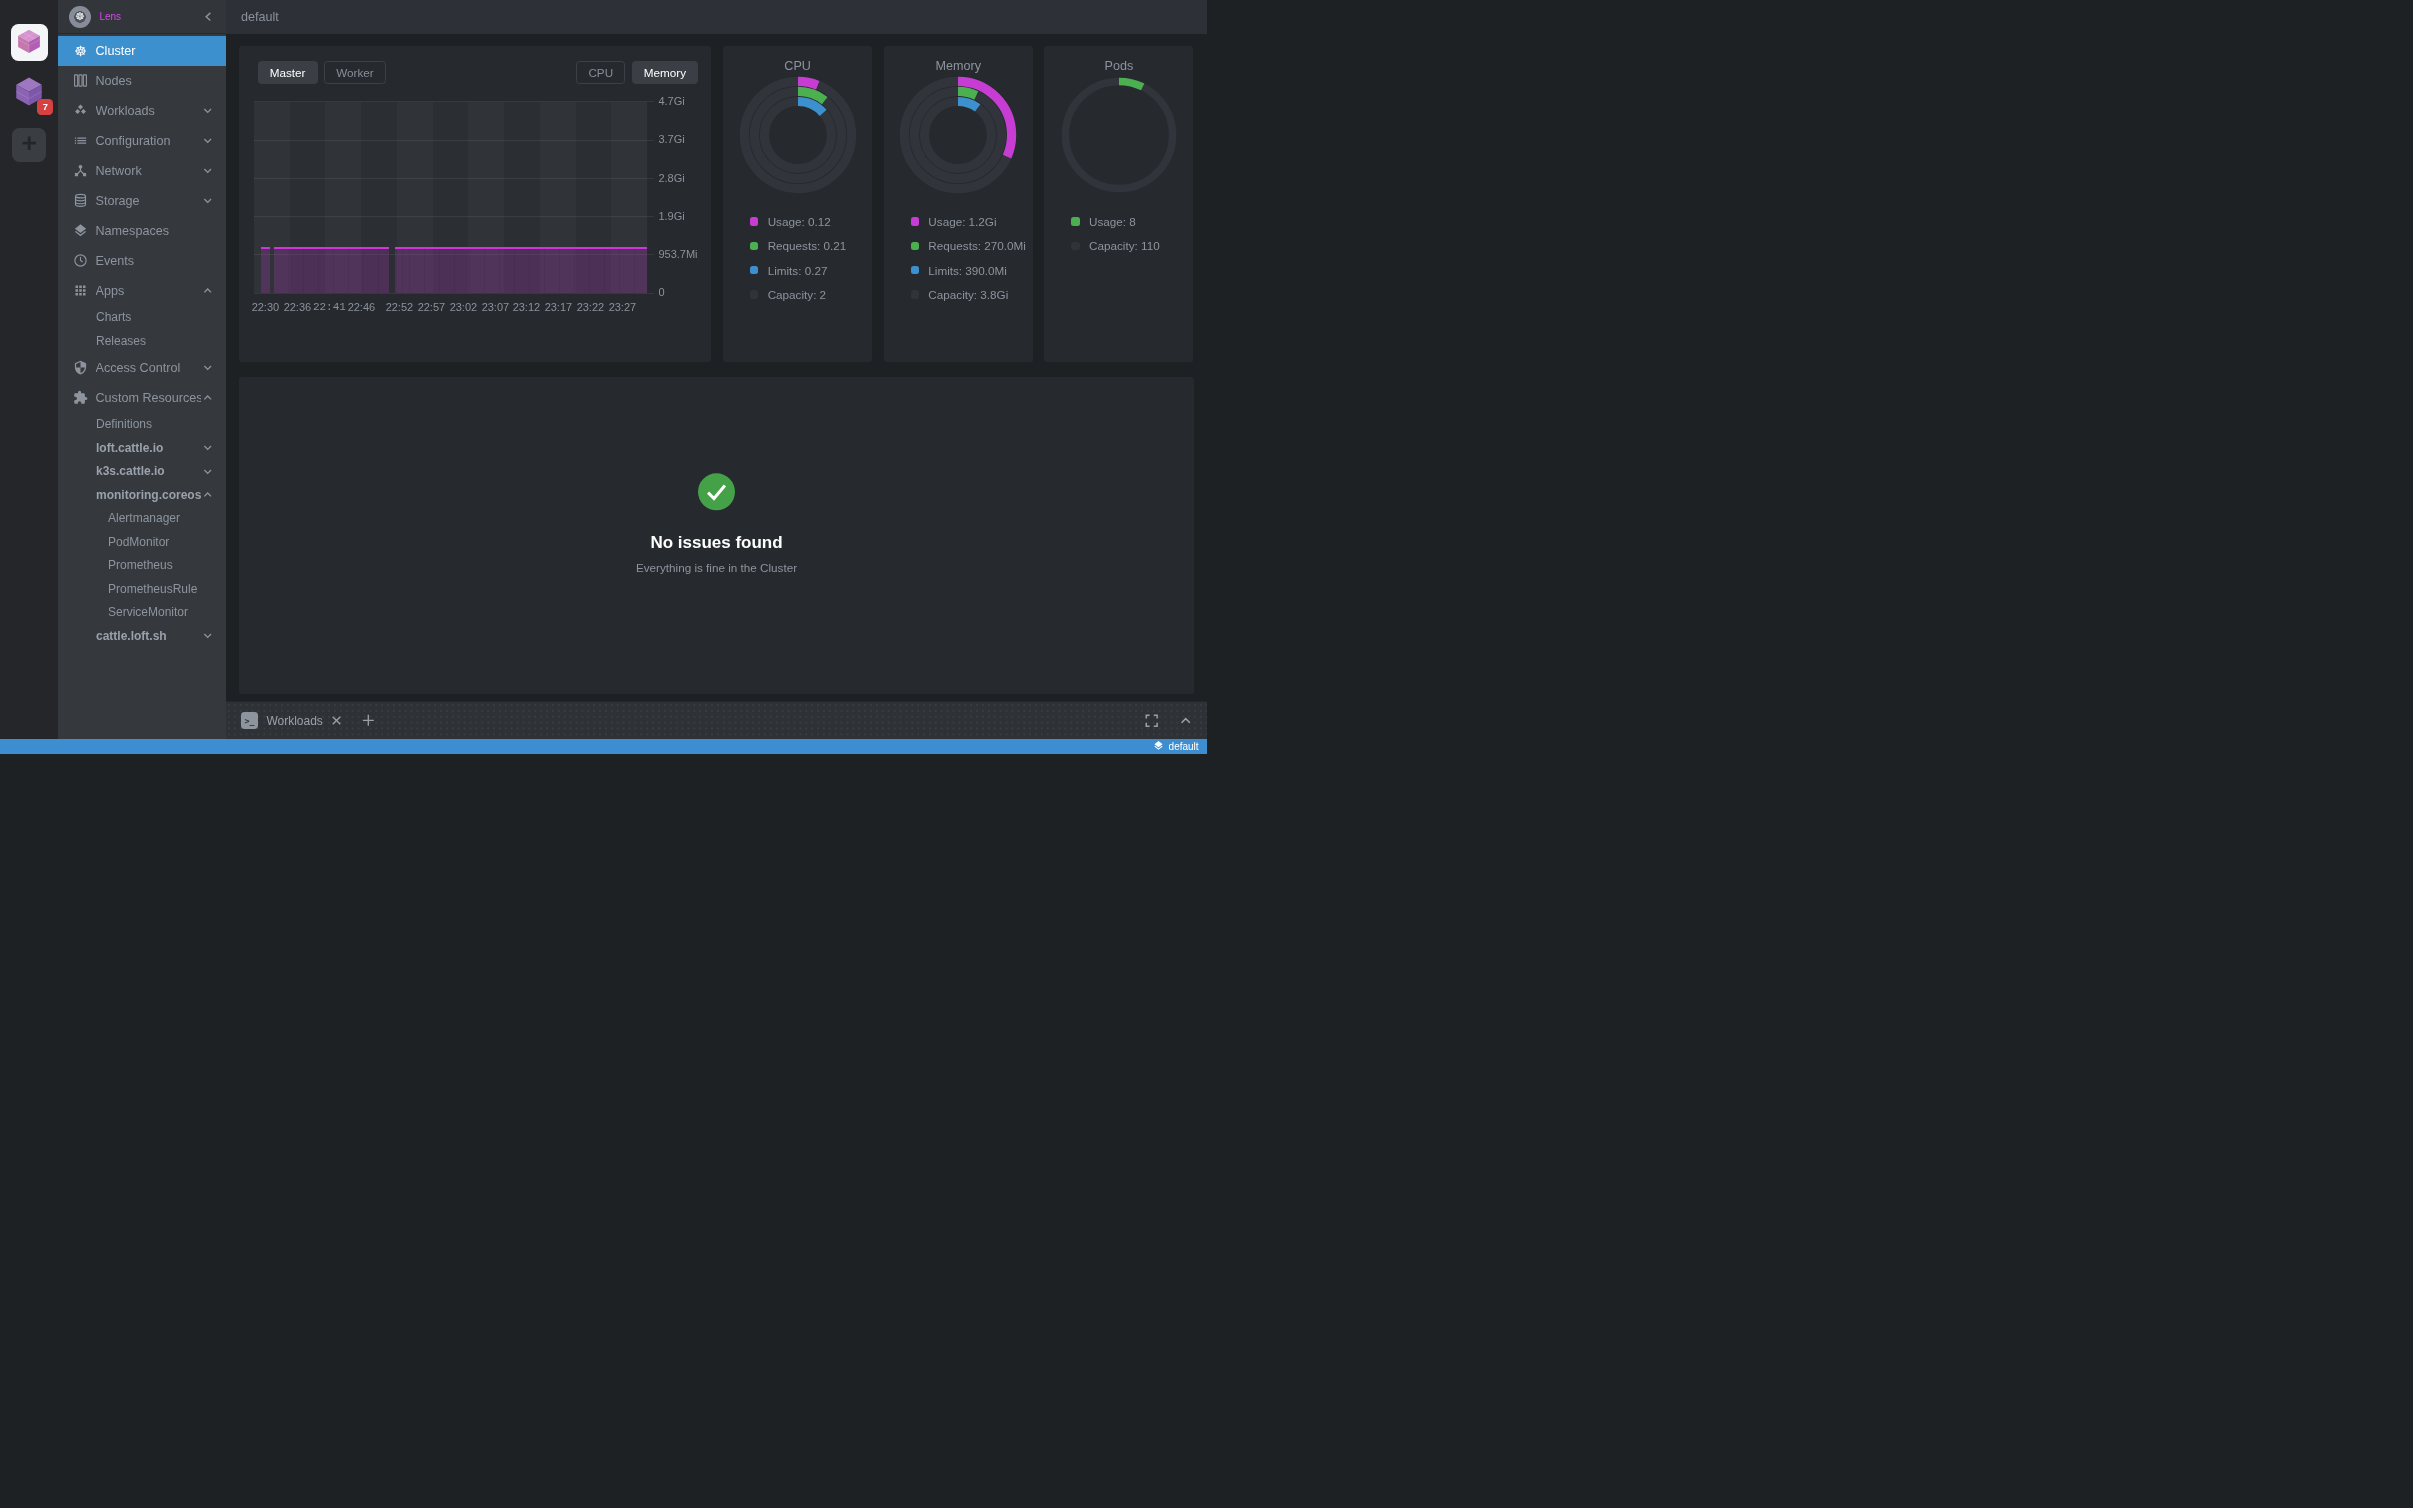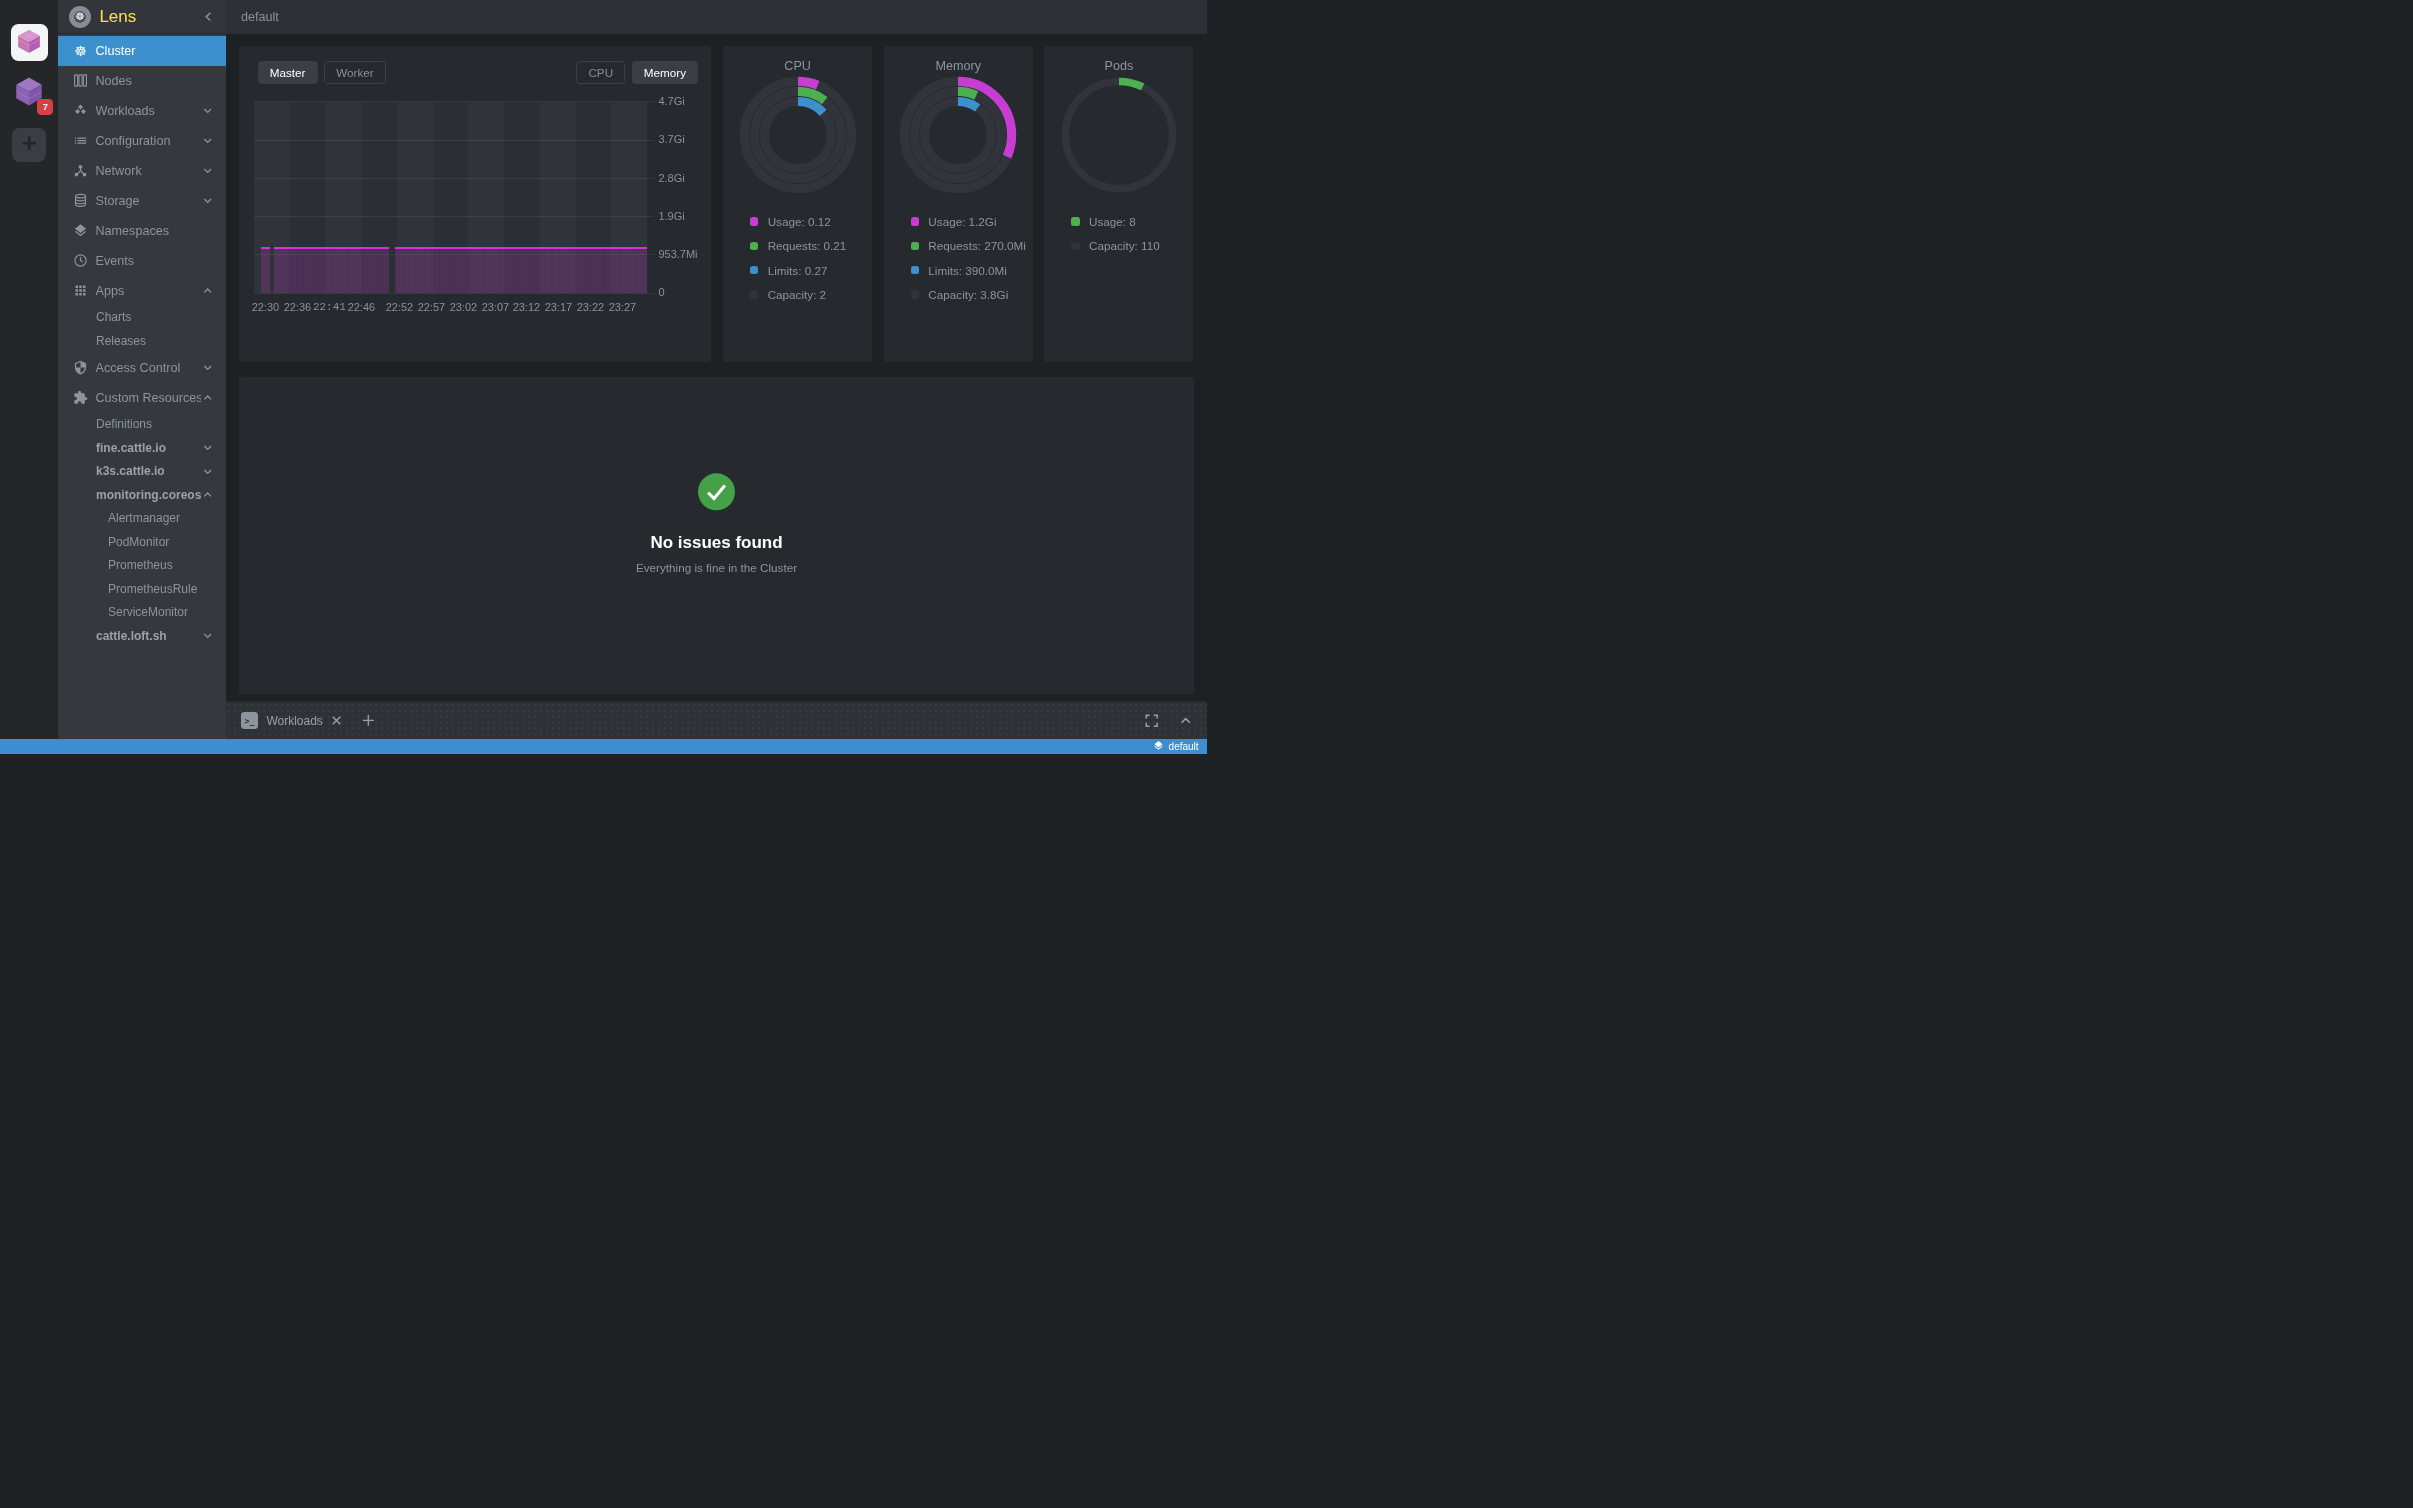--- a/index.html
+++ b/index.html
@@ -12,21 +12,21 @@
   .rail { width:58px; background:#242629; display:flex; flex-direction:column; align-items:center; padding-top:24px; gap:13.4px; flex:none; }
   .rail-item { width:37px; height:37px; border-radius:7.5px; position:relative; display:flex; align-items:center; justify-content:center; cursor:pointer; }
   .rail-item.active { background:#f4f5f6; }
   .badge { position:absolute; right:-5.9px; bottom:-3.4px; background:#d64242; color:#fff; font-size:9.2px; font-weight:bold; min-width:16px; height:16px; border-radius:4.2px; display:flex; align-items:center; justify-content:center; padding:0 2.5px; }
   .rail-add { width:34px; height:34px; border-radius:7.5px; background:#3a3e43; display:flex; align-items:center; justify-content:center; margin-top:3.4px; color:#232528; }
 
   
   .sidebar { width:168px; background:#35393e; display:flex; flex-direction:column; flex:none; }
   .sidebar-header { height:34px; background:#32363b; display:flex; align-items:center; padding:0 11px; gap:8.4px; border-bottom:0.8px solid #26292d; flex:none; }
   .logo { width:22px; height:22px; border-radius:50%; background:radial-gradient(circle, #4d525a 0 36%, #868d98 38%); color:#fff; display:flex; align-items:center; justify-content:center; font-size:11px; flex:none; }
-  .app-name { color:#fde047; font-size:17px; flex:1; }
+  .app-name { color:#d946ef; font-size:10px; flex:1; }
   .collapse { color:#8a919c; display:flex; }
   #sidebar-list { padding-top:1.7px; }
   .side-item { height:30px; display:flex; align-items:center; padding-right:11.7px; color:#8d949e; font-size:12.6px; cursor:pointer; }
   .side-item .ic { width:15px; height:15px; margin-left:15px; margin-right:7.5px; display:flex; align-items:center; justify-content:center; flex:none; color:#8d949e; }
   .side-item.active { background:#3d90ce; color:#fff; }
   .side-item.active .ic { color:#fff; }
   .side-item .lbl { flex:1; white-space:nowrap; overflow:hidden; }
   .side-item .chev { flex:none; display:flex; color:#8d949e; }
   .side-item.ind1 { height:23.5px; padding-left:38px; font-size:12px; }
   .side-item.ind2 { height:23.5px; padding-left:50px; font-size:12px; }
@@ -266,21 +266,21 @@
             <span class="chev">
               <svg width="13.4" height="13.4" viewBox="0 0 16 16">
                 <polyline points="4,10 8,6 12,10" fill="none" stroke="currentColor" stroke-width="1.6"></polyline>
               </svg>
             </span>
           </div>
           <div class="side-item ind1">
             <span class="lbl">Definitions</span>
           </div>
           <div class="side-item ind1 group">
-            <span class="lbl">fine.cattle.io</span>
+            <span class="lbl">loft.cattle.io</span>
             <span class="chev">
               <svg width="13.4" height="13.4" viewBox="0 0 16 16">
                 <polyline points="4,6 8,10 12,6" fill="none" stroke="currentColor" stroke-width="1.6"></polyline>
               </svg>
             </span>
           </div>
           <div class="side-item ind1 group">
             <span class="lbl">k3s.cattle.io</span>
             <span class="chev">
               <svg width="13.4" height="13.4" viewBox="0 0 16 16">

